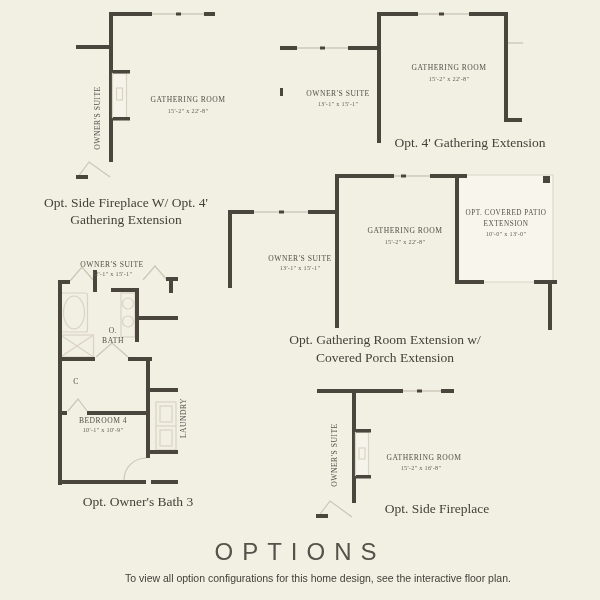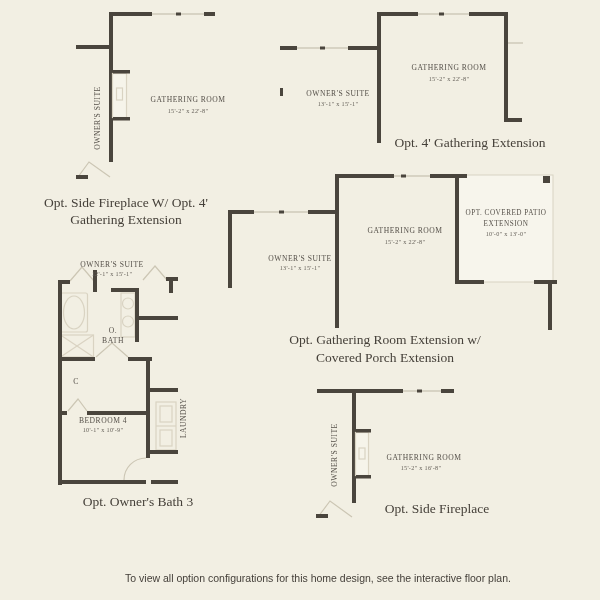--- a/index.html
+++ b/index.html
@@ -170,14 +170,15 @@
     <polyline class="door" points="318,517 330,501 352,517"></polyline>
     <rect class="wall" x="316" y="514" width="12" height="4"></rect>
 
     <text class="room" transform="rotate(-90 334 455)" x="334" y="458">OWNER'S SUITE</text>
     <text class="room" x="424" y="460">GATHERING ROOM</text>
     <text class="dims" x="421" y="470">15'-2" x 16'-8"</text>
     <text class="caption" x="437" y="513">Opt. Side Fireplace</text>
   </g>
 </svg>
 
+<div id="title">OPTIONS</div>
 <div id="footnote">To view all option configurations for this home design, see the interactive floor plan.</div>
 </div>
 
 </body></html>

